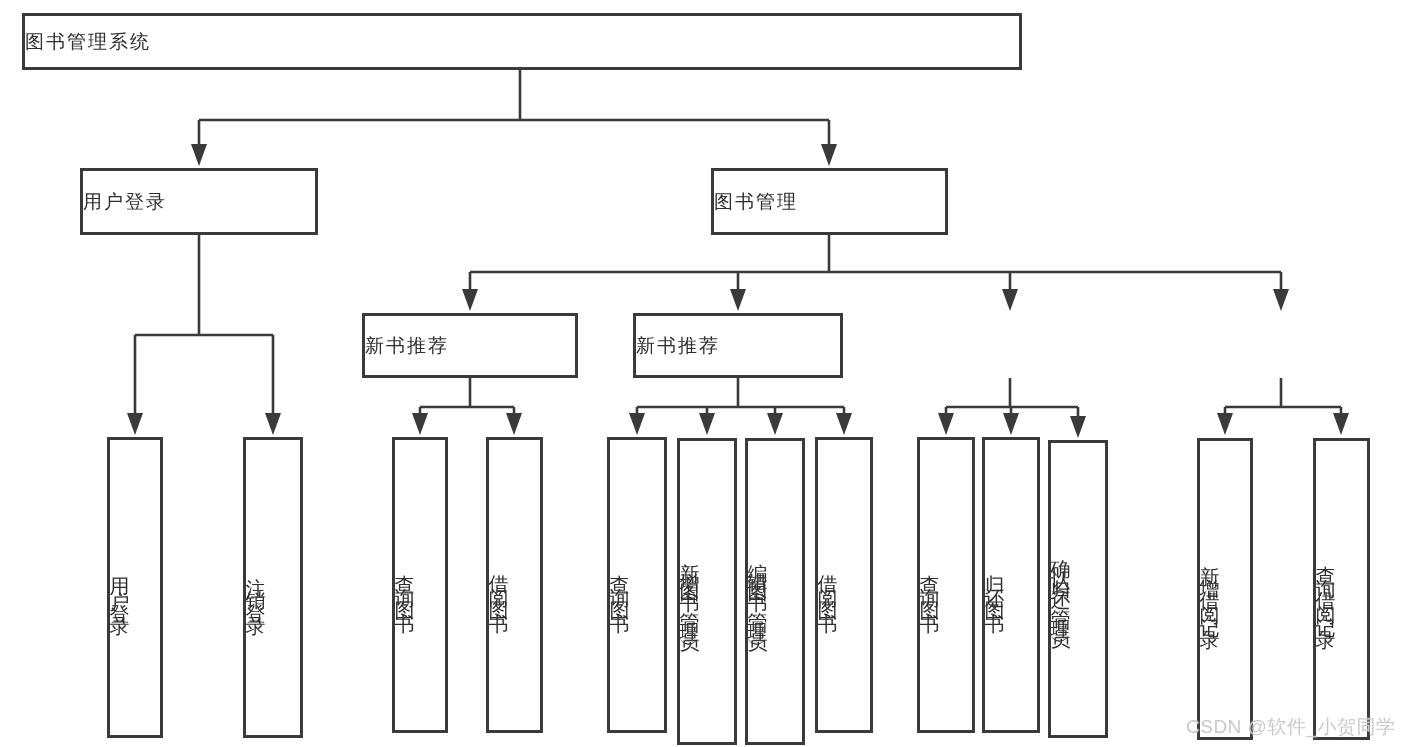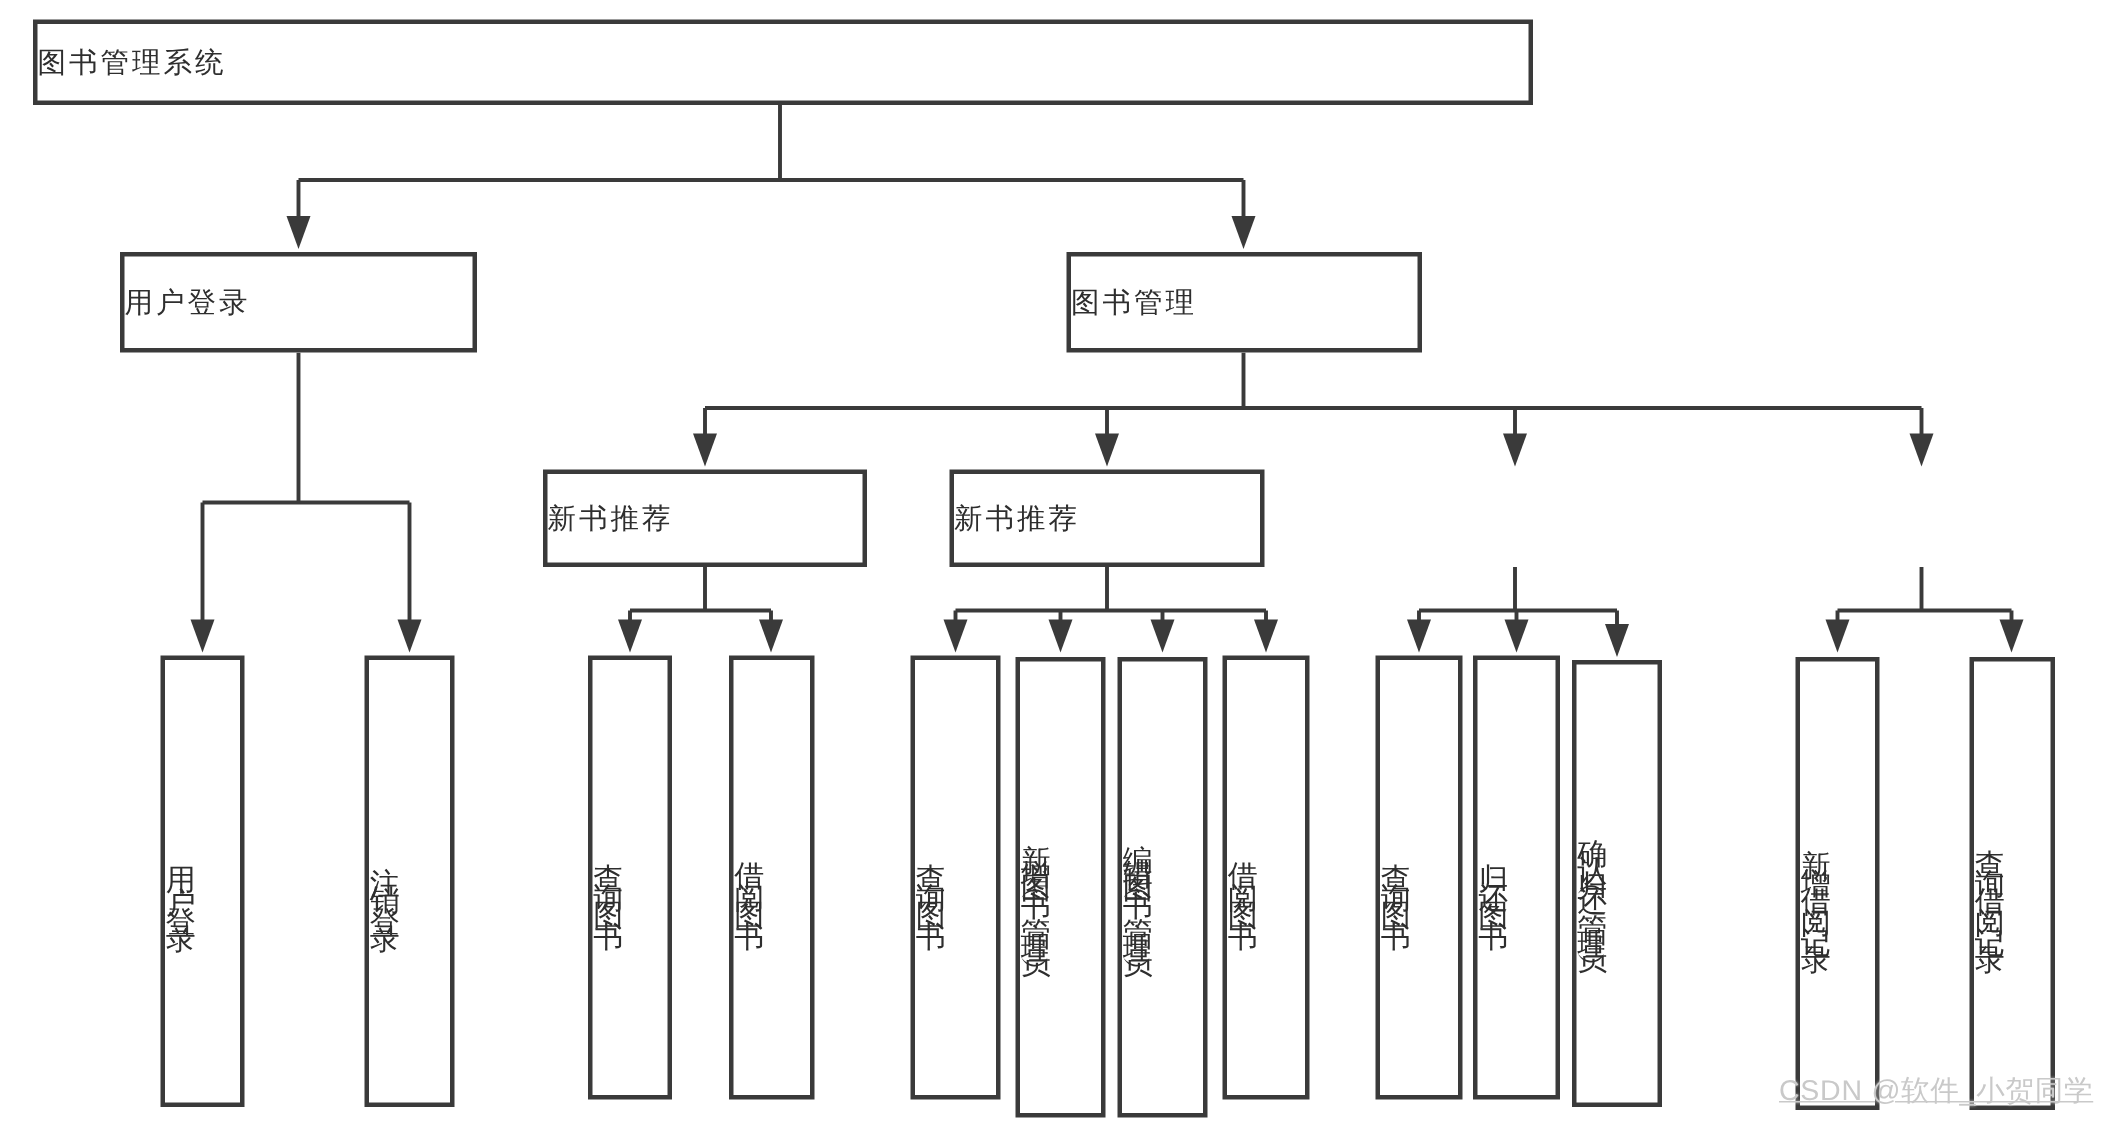--- a/index.html
+++ b/index.html
@@ -37,21 +37,20 @@
   }
   .watermark{
     position:absolute;
     left:1186px;top:714px;
     font-size:19px;
     letter-spacing:0.5px;
     color:#c9c9c9;
     white-space:nowrap;
     z-index:5;
     text-shadow:0 0 2px rgba(255,255,255,0.8);
-    text-decoration:underline;
   }
 </style>
 </head>
 <body>
 
 <div class="canvas">
 
   <svg class="connectors" viewBox="0 0 1405 747" xmlns="http://www.w3.org/2000/svg">
     <g stroke="#3a3a3a" stroke-width="2.6" fill="none">
 

